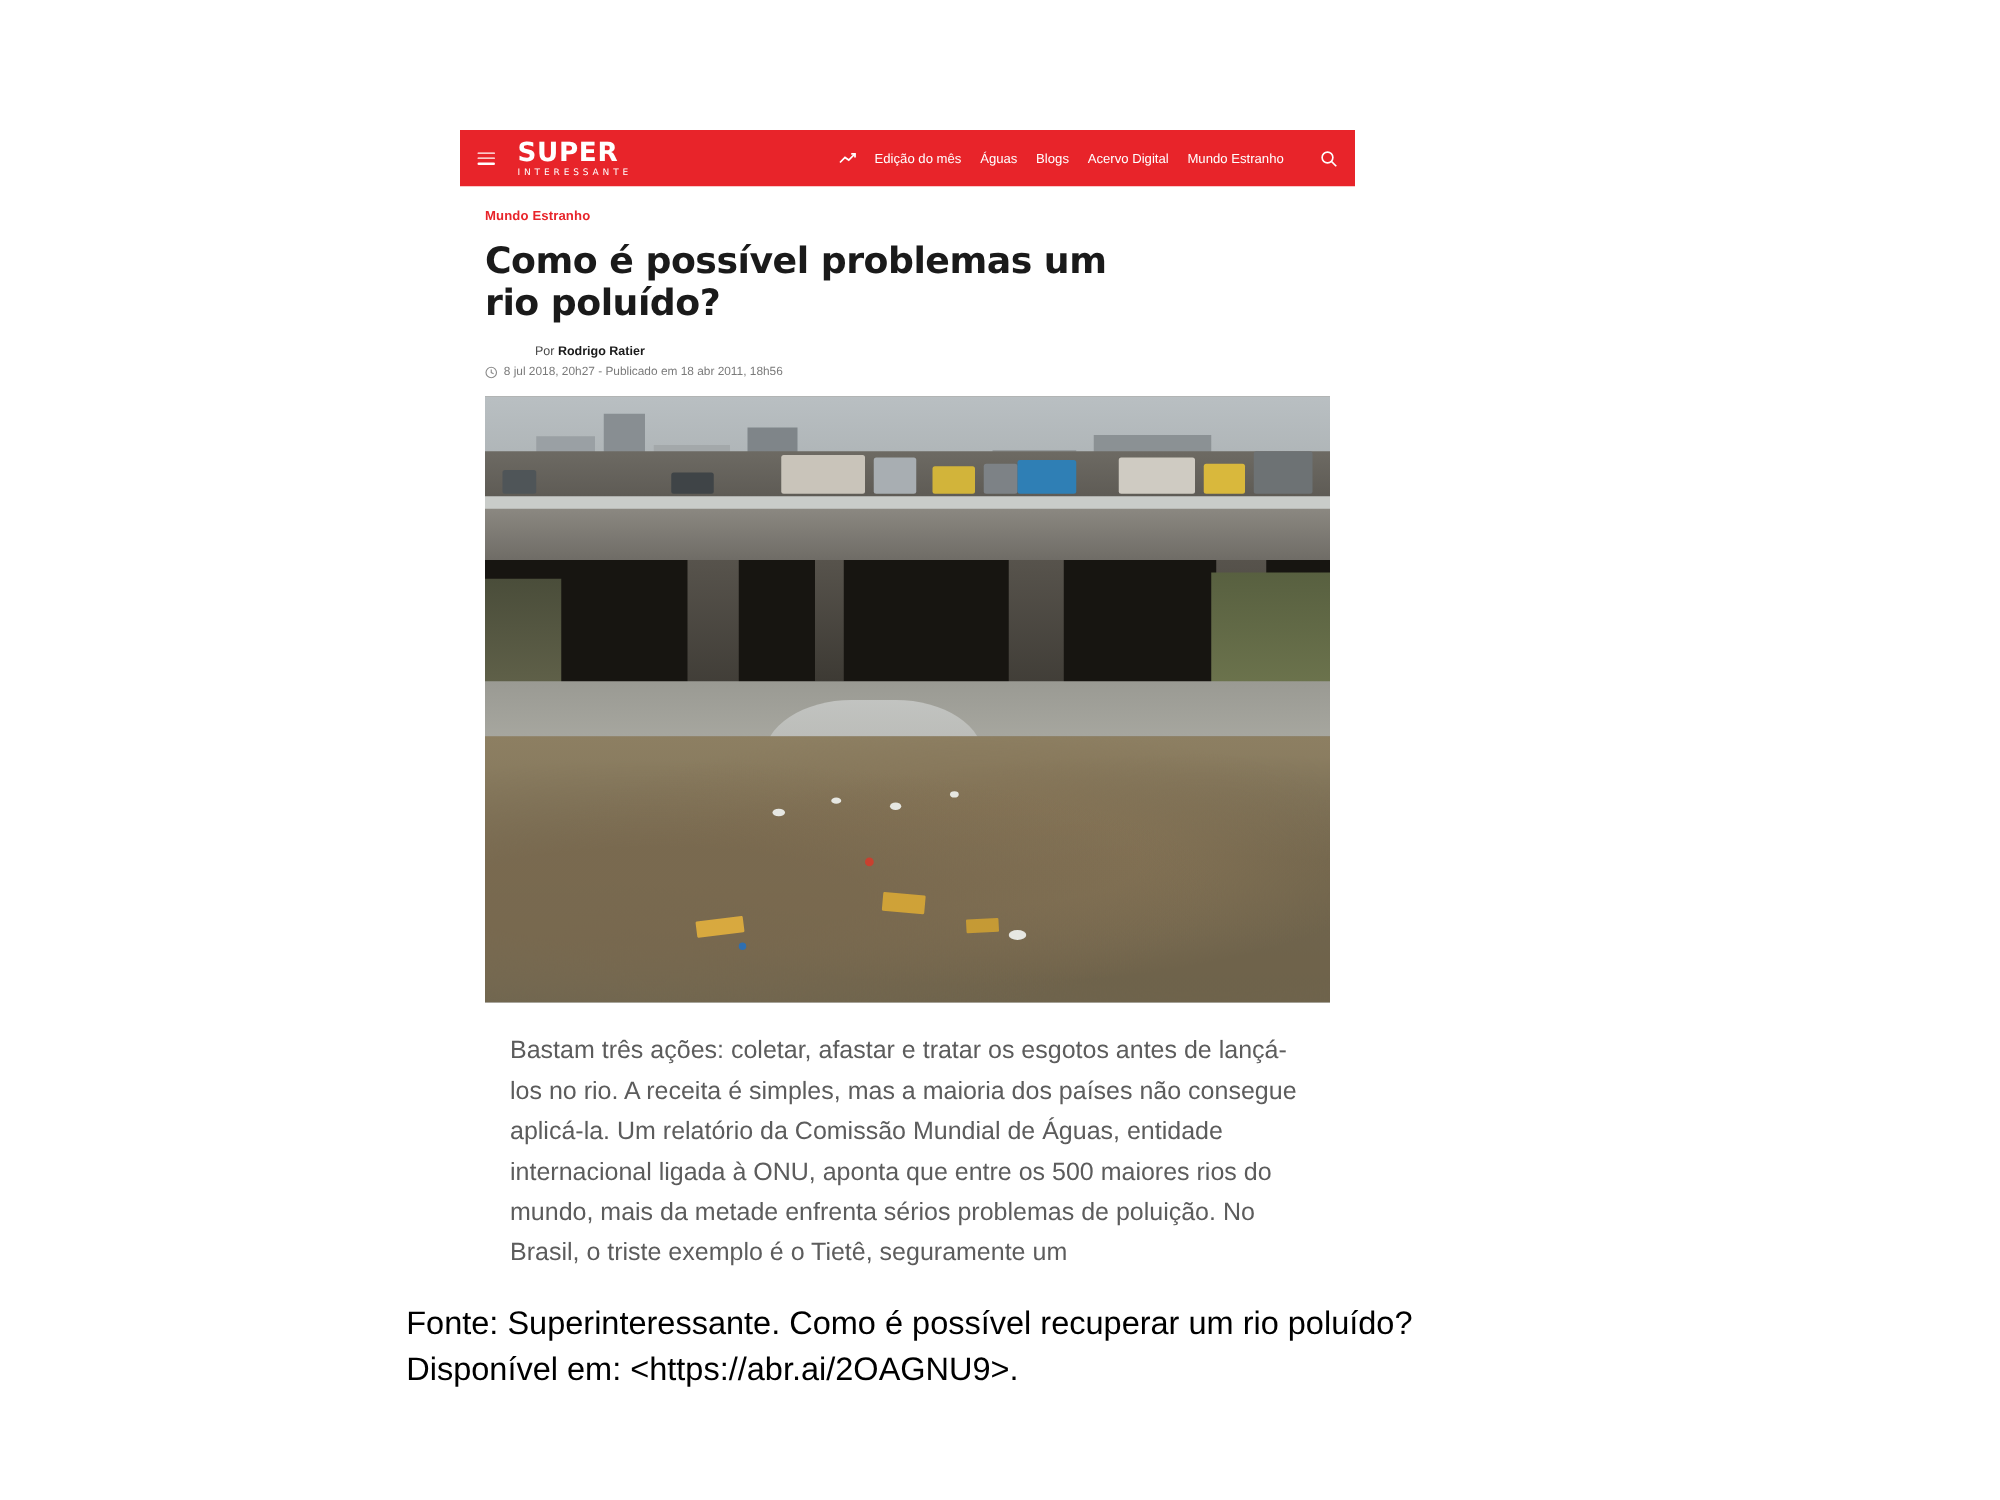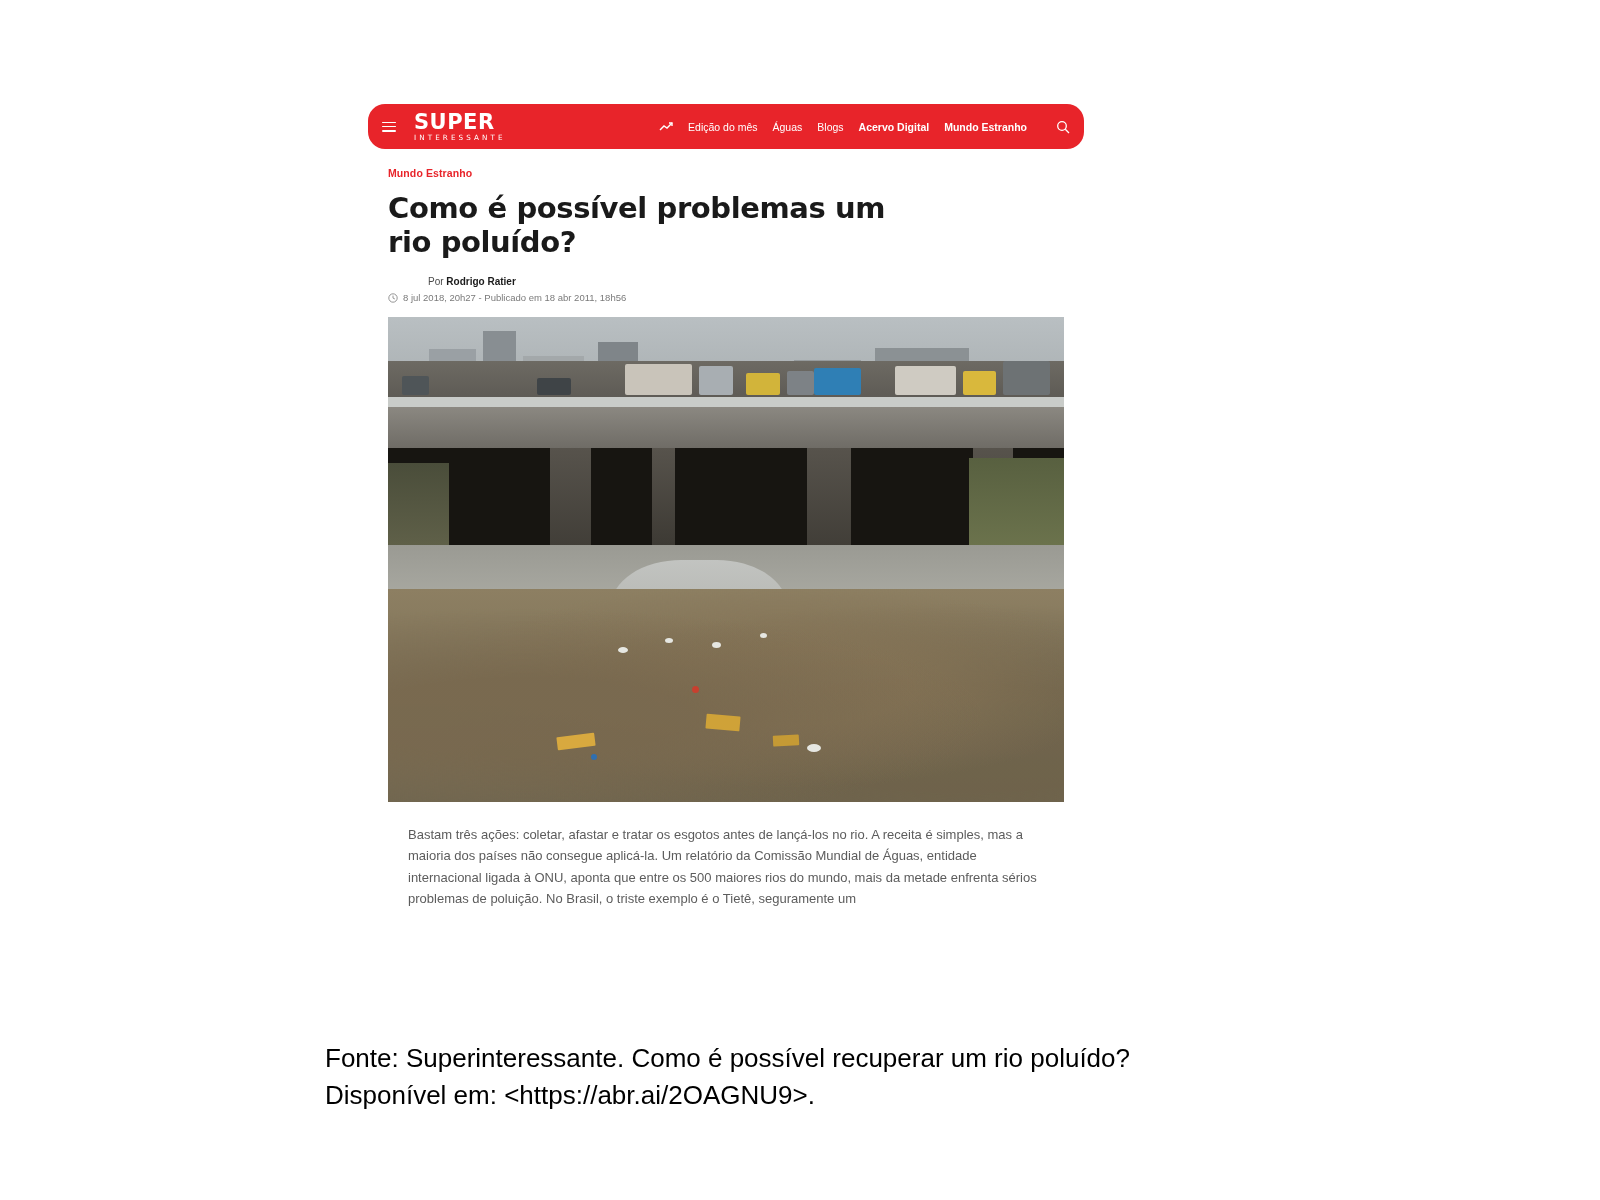--- a/index.html
+++ b/index.html
@@ -26,21 +26,20 @@
 
   
   .site-header {
     height: 45px;
     background: #e8242a;
     display: flex;
     align-items: center;
     padding: 0 14px;
     box-sizing: border-box;
     color: #fff;
-    border-radius: 17px;
   }
   .hamburger {
     display: flex;
     flex-direction: column;
     justify-content: space-between;
     width: 14px;
     height: 10px;
     margin-right: 18px;
     cursor: pointer;
   }
@@ -72,21 +71,21 @@
     display: flex;
     align-items: center;
     gap: 15px;
     font-size: 10.5px;
   }
   .nav .nav-item {
     color: #ffffff;
     text-decoration: none;
     white-space: nowrap;
   }
-  .nav .nav-item.bold { font-weight: bold; }
+  .nav .nav-item.bold { font-weight: normal; }
   .trend-icon { width: 14px; height: 12px; display: block; }
   .search-icon { width: 14px; height: 14px; display: block; margin-left: 14px; }
 
   
   .article {
     padding: 18px 20px 0 20px;
   }
   .kicker {
     color: #e8242a;
     font-size: 10.5px;
@@ -193,21 +192,21 @@
     background: linear-gradient(180deg, rgba(200,202,200,0.85), rgba(170,172,168,0.2));
     border-radius: 40% 40% 50% 50%;
   }
   .ph-foam {
     position: absolute; background: #e6e7e2; border-radius: 50%;
   }
 
   
   .bodycopy {
     padding: 22px 20px 10px 20px;
-    font-size: 13px;
+    font-size: 20px;
     line-height: 1.62;
     color: #5c5c5c;
     font-family: "Liberation Sans", sans-serif;
   }
   .bodycopy p { margin: 0; }
 
   
   .clip-fade {
     position: absolute;
     left: 368px;

